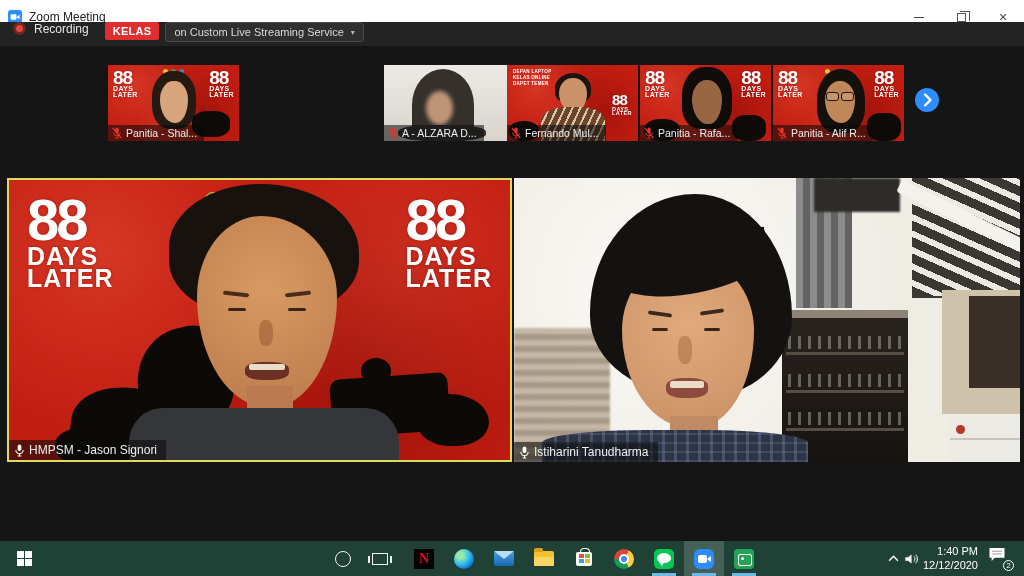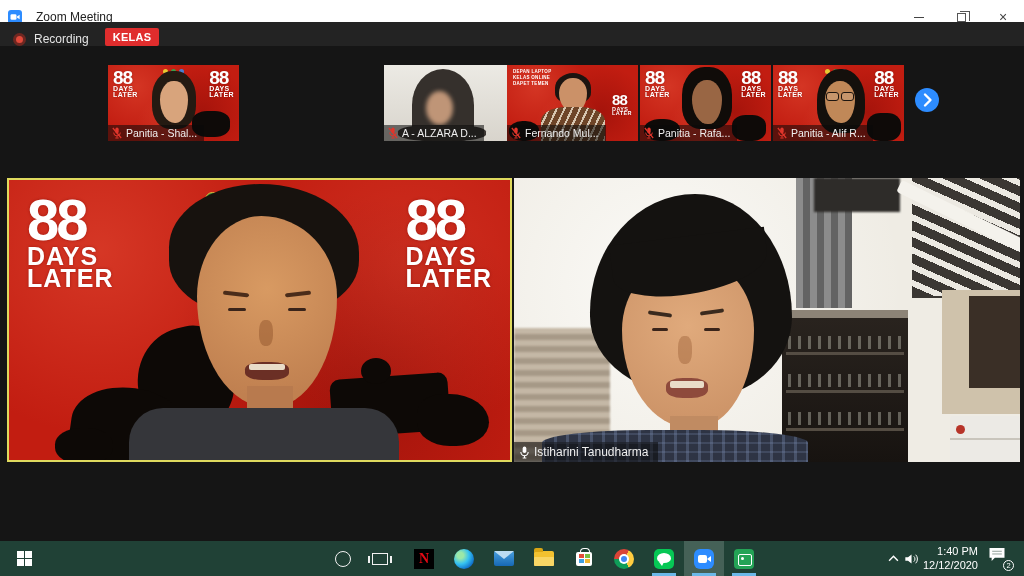--- a/index.html
+++ b/index.html
@@ -2,34 +2,34 @@
 <html><head>
 <meta charset="utf-8">
 <style>
   html,body{margin:0;padding:0;background:#000;}
   *{box-sizing:border-box;}
   .screen{position:relative;width:1024px;height:576px;overflow:hidden;
     font-family:"Liberation Sans",sans-serif;background:#151515;}
 
   
   .titlebar{position:absolute;left:0;top:0;width:1024px;height:34px;background:#fff;
-    display:flex;align-items:center;gap:7px;}
+    display:flex;align-items:center;}
   .titlebar .appicon{margin-left:8px;width:14px;height:14px;flex:0 0 auto;}
   .titlebar .title{margin-left:7px;font-size:12px;color:#222;}
   .win-controls{margin-left:auto;display:flex;height:100%;}
   .win-btn{width:42px;height:100%;display:flex;align-items:center;justify-content:center;color:#444;}
   .glyph-min{width:10px;height:1px;background:#444;}
   .glyph-restore{width:9px;height:9px;border:1px solid #555;position:relative;background:#fff;}
   .glyph-restore::before{content:'';position:absolute;top:-3px;left:2px;width:9px;height:9px;
     border:1px solid #555;border-left:none;border-bottom:none;}
   .glyph-close{font-size:14px;line-height:14px;color:#444;}
 
   
   .mtoolbar{position:absolute;left:0;top:22px;width:1024px;height:24px;background:#232323;
-    display:flex;align-items:flex-end;}
+    display:flex;align-items:flex-start;}
   .rec-dot{margin-left:13px;width:13px;height:13px;border-radius:50%;background:#6e2721;
     display:flex;align-items:center;justify-content:center;}
   .rec-dot i{width:7px;height:7px;border-radius:50%;background:#e0493a;}
   .rec-label{margin-left:8px;font-size:12px;color:#e4e4e4;}
   .live-badge{margin-left:16px;background:#e02d2d;color:#fff;font-size:11px;font-weight:bold;
     padding:3px 8px;border-radius:2px;letter-spacing:.3px;}
   .stream-pill{margin-left:6px;display:flex;align-items:center;background:#2f2f2f;
     border:1px solid #4a4a4a;border-radius:3px;padding:3px 8px;color:#d9d9d9;font-size:11px;}
   .stream-pill .caret{margin-left:7px;font-size:8px;color:#b5b5b5;}
 
@@ -206,20 +206,24 @@
         </div>
     </div>
   </div>
 
   <div class="mtoolbar">
     <span class="rec-dot">
         <i></i>
       </span>
     <span class="rec-label">Recording</span>
     <span class="live-badge">KELAS</span>
+    <div class="stream-pill">
+      <span>on Custom Live Streaming Service</span>
+      <span class="caret">▾</span>
+    </div>
   </div>
 
   <div class="thumb" style="left:108px">
     <div class="redbg"></div>
     <div class="tb88" style="left:5px">
       <span class="n">88</span>
         <span class="d">DAYS</span>
         <span class="l">LATER</span>
     </div>
     <div class="tb88" style="right:5px">
@@ -393,20 +397,28 @@
     <div class="f-brow" style="left:214px;top:112px;transform:rotate(6deg)"></div>
     <div class="f-brow" style="left:276px;top:112px;transform:rotate(-6deg)"></div>
     <div class="f-eye" style="left:219px;top:128px"></div>
     <div class="f-eye" style="left:279px;top:128px"></div>
     <div style="position:absolute;left:250px;top:140px;width:14px;height:26px;background:rgba(140,80,40,.45);border-radius:40%"></div>
     <div class="f-mouth" style="left:236px;top:182px;width:44px;height:18px"></div>
     <div class="f-teeth" style="left:240px;top:184px;width:36px;height:6px"></div>
     <div class="jason-neck"></div>
     <div class="jason-shirt"></div>
 
+    <div class="nameplate">
+      <svg width="11" height="13" viewBox="0 0 12 14">
+          <rect x="4" y="0.5" width="4" height="7" rx="2" fill="#fff"></rect>
+          <path d="M2 6.5a4 4 0 0 0 8 0" stroke="#fff" fill="none" stroke-width="1.2"></path>
+          <path d="M6 10.5v2M4 13h4" stroke="#fff" stroke-width="1.2"></path>
+        </svg>
+      <span>HMPSM - Jason Signori</span>
+    </div>
   </div>
 
   <div class="tile" style="left:514px;width:506px">
     <div class="r-wall"></div>
     <div class="r-win2"></div>
     <div class="r-curtain"></div>
     <div class="r-darkpatch"></div>
     <div class="r-stairdark"></div>
     <div class="r-balusters"></div>
     <div class="r-handrail"></div>

